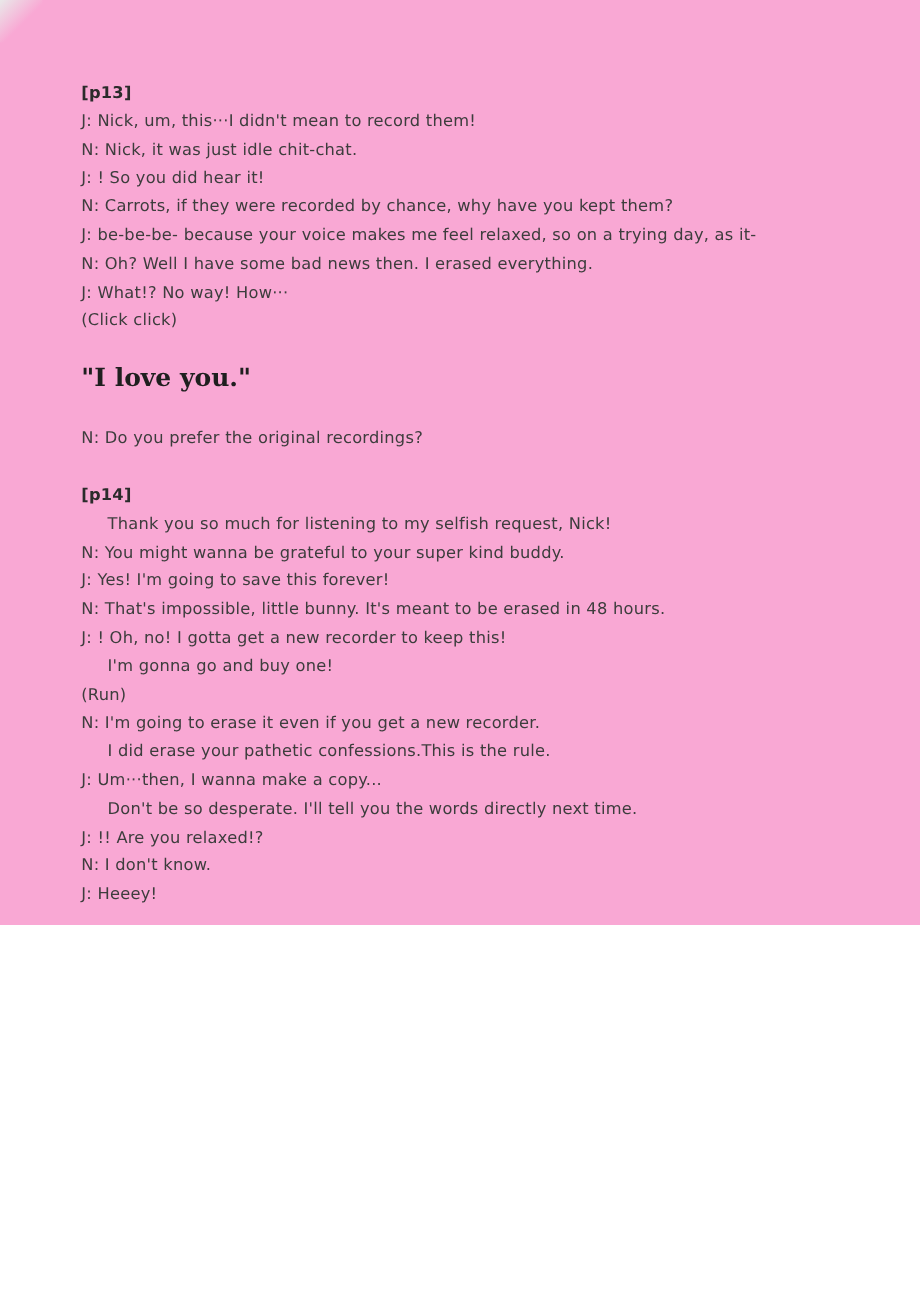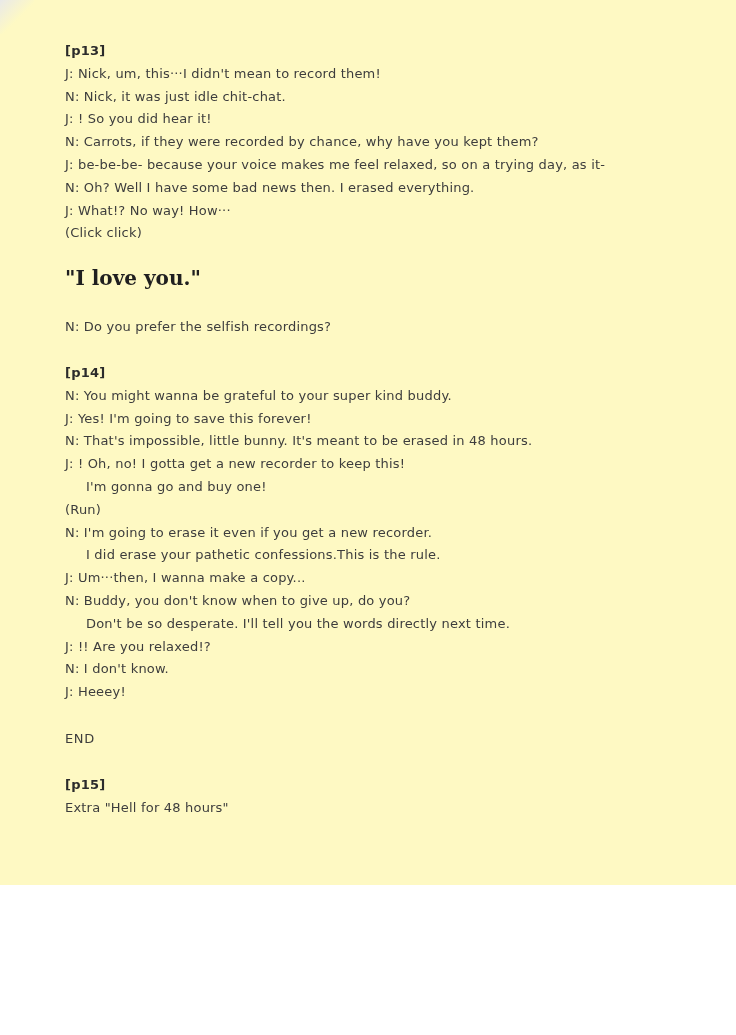--- a/index.html
+++ b/index.html
@@ -3,27 +3,27 @@
 <meta charset="utf-8">
 <style>
   html, body {
     margin: 0;
     padding: 0;
     background: #ffffff;
   }
   .page {
     position: relative;
     width: 736px;
-    height: 885px;
-    background: #fef9c3;
+    height: 740px;
+    background: #f9a8d4;
     font-family: "DejaVu Sans", "Liberation Sans", sans-serif;
     color: #3d3d3d;
     overflow: hidden;
     box-sizing: border-box;
-    padding: 40px 60px 0 65px;
+    padding: 64px 60px 0 65px;
   }
   
   .page::before {
     content: "";
     position: absolute;
     left: 0; top: 0;
     width: 34px; height: 34px;
     background: linear-gradient(135deg, #e9e9e9 0%, rgba(255,255,255,0) 55%);
     pointer-events: none;
   }
@@ -83,34 +83,34 @@
     <div class="line">J: ! So you did hear it!</div>
     <div class="line">N: Carrots, if they were recorded by chance, why have you kept them?</div>
     <div class="line">J: be-be-be- because your voice makes me feel relaxed, so on a trying day, as it-</div>
     <div class="line">N: Oh? Well I have some bad news then. I erased everything.</div>
     <div class="line">J: What!? No way! How···</div>
     <div class="line">(Click click)</div>
   </div>
 
   <div class="quote">"I love you."</div>
 
-  <div class="line interlude">N: Do you prefer the selfish recordings?</div>
+  <div class="line interlude">N: Do you prefer the original recordings?</div>
 
   <div class="section sec-p14">
     <div class="line label">[p14]</div>
+    <div class="line indent">Thank you so much for listening to my selfish request, Nick!</div>
     <div class="line">N: You might wanna be grateful to your super kind buddy.</div>
     <div class="line">J: Yes! I'm going to save this forever!</div>
     <div class="line">N: That's impossible, little bunny. It's meant to be erased in 48 hours.</div>
     <div class="line">J: ! Oh, no! I gotta get a new recorder to keep this!</div>
     <div class="line indent">I'm gonna go and buy one!</div>
     <div class="line">(Run)</div>
     <div class="line">N: I'm going to erase it even if you get a new recorder.</div>
     <div class="line indent">I did erase your pathetic confessions.This is the rule.</div>
     <div class="line">J: Um···then, I wanna make a copy...</div>
-    <div class="line">N: Buddy, you don't know when to give up, do you?</div>
     <div class="line indent">Don't be so desperate. I'll tell you the words directly next time.</div>
     <div class="line">J: !! Are you relaxed!?</div>
     <div class="line">N: I don't know.</div>
     <div class="line">J: Heeey!</div>
   </div>
 
   <div class="line end-line">END</div>
 
   <div class="section sec-p15">
     <div class="line label">[p15]</div>

